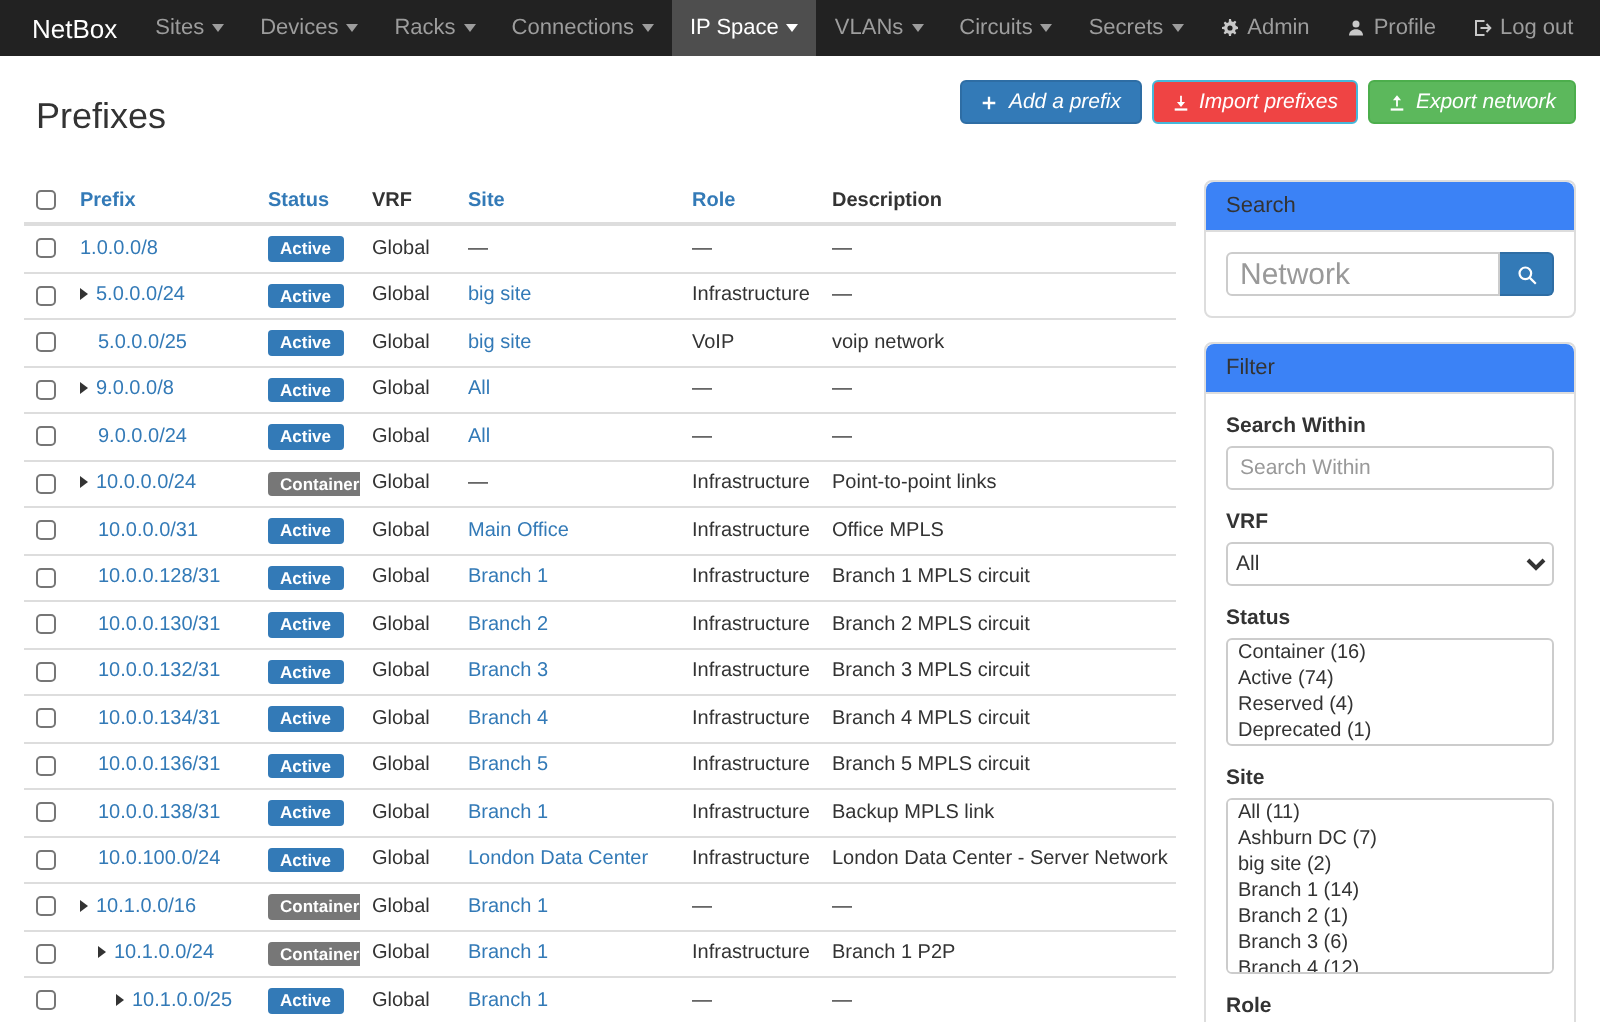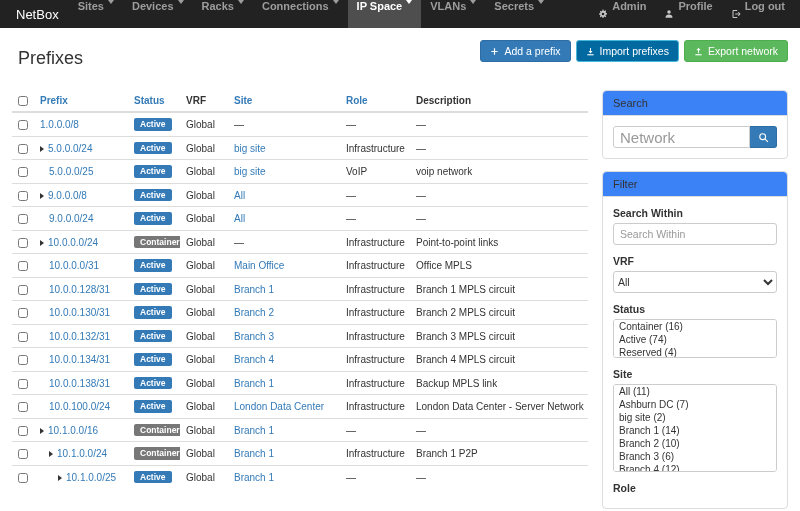--- a/index.html
+++ b/index.html
@@ -7,29 +7,29 @@
   body {
     overflow: hidden; background: #fff; color: #333;
     font-family: "Liberation Sans", sans-serif; font-size: 10.5px;
     position: relative;
   }
   
   .navbar { height: 28px; background: #222; display: flex; align-items: stretch; padding: 0 6px; }
   .brand { color: #fff; font-size: 13px; display: flex; align-items: center; padding: 0 10px; cursor: pointer; }
   .nav-menu, .nav-right { display: flex; list-style: none; align-items: stretch; }
   .nav-right { margin-left: auto; }
-  .nav-item { display: flex; gap: 4px; padding: 0 9px; color: #9d9d9d; font-size: 11px; cursor: pointer; white-space: nowrap; font-weight: bold; }
+  .nav-item { display: flex; align-items: center; gap: 4px; padding: 0 9px; color: #9d9d9d; font-size: 11px; cursor: pointer; white-space: nowrap; }
   .nav-item.active { background: #4e4e4e; color: #fff; }
   .dd-caret { width: 0; height: 0; border-left: 3.5px solid transparent; border-right: 3.5px solid transparent; border-top: 4px solid currentColor; display: inline-block; }
   .nav-icon { display: inline-flex; align-items: center; }
   
   .content { padding: 6px 12px 0 12px; }
   .page-header { position: relative; height: 52px; }
   .actions { position: absolute; top: 6px; right: 0; display: flex; }
-  .btn { display: inline-flex; align-items: center; gap: 5px; color: #fff; font-size: 10.5px; padding: 4px 9px; border-radius: 3px; border: 1px solid transparent; cursor: pointer; margin-left: 5px; font-family: inherit; }
+  .btn { display: inline-flex; align-items: center; gap: 5px; color: #fff; font-size: 10.5px; padding: 4px 9px; border-radius: 3px; border: 1px solid transparent; cursor: pointer; margin-left: 5px; font-family: inherit; font-style: italic; }
   .btn-icon { display: inline-flex; align-items: center; }
   h1 { font-size: 18px; font-weight: normal; color: #333; position: absolute; left: 6px; top: 14px; letter-spacing: 0; }
   .main { display: flex; gap: 14px; margin-top: 4px; }
   .table-wrap { flex: 1; min-width: 0; }
   
   table { width: 100%; border-collapse: collapse; table-layout: fixed; }
   th { text-align: left; font-size: 10px; padding: 5px 6px; border-bottom: 2px solid #ddd; font-weight: bold; color: #333; }
   th.sortable { color: #337ab7; cursor: pointer; }
   td { padding: 5px 6px; border-top: 1px solid #ddd; font-size: 10px; vertical-align: middle; white-space: nowrap; overflow: hidden; }
   tbody tr:first-child td { border-top: none; }
@@ -48,21 +48,21 @@
   .panel-body { padding: 10px; }
   .input-group { display: flex; }
   .gr-input { flex: 1; min-width: 0; height: 22px; border: 1px solid #ccc; border-radius: 3px 0 0 3px; padding: 0 6px; font-size: 15px; font-family: inherit; color: #333; }
   .search-btn { width: 27px; height: 22px; background: #337ab7; border: 1px solid #2e6da4; border-left: none; border-radius: 0 3px 3px 0; display: flex; align-items: center; justify-content: center; cursor: pointer; }
   .field-label { display: block; font-weight: bold; font-size: 10.5px; margin: 10px 0 4px 0; }
   .field-label.first { margin-top: 0; }
   .text-input { width: 100%; height: 22px; border: 1px solid #ccc; border-radius: 3px; padding: 0 6px; font-size: 10.5px; font-family: inherit; color: #333; }
   .select-input { width: 100%; height: 22px; border: 1px solid #ccc; border-radius: 3px; font-size: 10.5px; font-family: inherit; background: #fff; color: #333; }
   .listbox { border: 1px solid #ccc; border-radius: 3px; overflow-y: scroll; background: #fff; }
   .listbox .opt { padding: 1px 5px; font-size: 10px; white-space: nowrap; cursor: pointer; }
-  #status-list { height: 39px; }
+  #status-list { height: 54px; }
   #site-list { height: 88px; }
   ::placeholder { color: #999; opacity: 1; }
   ::-webkit-scrollbar { width: 9px; }
   ::-webkit-scrollbar-track { background: #f6f6f6; border-left: 1px solid #e3e3e3; }
   ::-webkit-scrollbar-thumb { background: #c9c9c9; border-radius: 5px; border: 2px solid #f6f6f6; }
 </style>
 </head>
 <body>
 
 <nav class="navbar">
@@ -83,20 +83,24 @@
       <li class="nav-item">
         <span>Connections</span>
         <span class="dd-caret"></span>
       </li>
       <li class="nav-item active">
         <span>IP Space</span>
         <span class="dd-caret"></span>
       </li>
       <li class="nav-item">
         <span>VLANs</span>
+        <span class="dd-caret"></span>
+      </li>
+      <li class="nav-item">
+        <span>Circuits</span>
         <span class="dd-caret"></span>
       </li>
       <li class="nav-item">
         <span>Secrets</span>
         <span class="dd-caret"></span>
       </li>
     </ul>
   <ul class="nav-right" id="nav-right">
       <li class="nav-item">
         <span class="nav-icon">
@@ -133,21 +137,21 @@
     <h1>Prefixes</h1>
     <div class="actions" id="action-buttons">
         <button class="btn" style="background: rgb(51, 122, 183); border-color: rgb(46, 109, 164);">
           <span class="btn-icon">
             <svg viewBox="0 0 20 20" width="9" height="9">
               <path d="M10 3v14M3 10h14" stroke="#fff" stroke-width="2.6" fill="none"></path>
             </svg>
           </span>
           <span>Add a prefix</span>
         </button>
-        <button class="btn" style="background: #0369a1; border-color: rgb(70, 184, 218);">
+        <button class="btn" style="background: #ef4444; border-color: rgb(70, 184, 218);">
           <span class="btn-icon">
             <svg viewBox="0 0 20 20" width="9" height="9" fill="#fff">
               <path d="M9 2h2v7h3.5L10 14.5 5.5 9H9z"></path>
               <rect x="3" y="16" width="14" height="2.5"></rect>
             </svg>
           </span>
           <span>Import prefixes</span>
         </button>
         <button class="btn" style="background: rgb(92, 184, 92); border-color: rgb(76, 174, 76);">
           <span class="btn-icon">
@@ -270,20 +274,29 @@
               <td class="cb-col"><input type="checkbox" style=""></td>
               <td><span class="indent" style="width: 9px;"></span><a class="link">10.0.0.134/31</a></td>
               <td><span class="badge-label" style="background: rgb(51, 122, 183);">Active</span></td>
               <td>Global</td>
               <td><a class="link">Branch 4</a></td>
               <td>Infrastructure</td>
               <td>Branch 4 MPLS circuit</td>
             </tr>
             <tr>
               <td class="cb-col"><input type="checkbox" style=""></td>
+              <td><span class="indent" style="width: 9px;"></span><a class="link">10.0.0.136/31</a></td>
+              <td><span class="badge-label" style="background: rgb(51, 122, 183);">Active</span></td>
+              <td>Global</td>
+              <td><a class="link">Branch 5</a></td>
+              <td>Infrastructure</td>
+              <td>Branch 5 MPLS circuit</td>
+            </tr>
+            <tr>
+              <td class="cb-col"><input type="checkbox" style=""></td>
               <td><span class="indent" style="width: 9px;"></span><a class="link">10.0.0.138/31</a></td>
               <td><span class="badge-label" style="background: rgb(51, 122, 183);">Active</span></td>
               <td>Global</td>
               <td><a class="link">Branch 1</a></td>
               <td>Infrastructure</td>
               <td>Backup MPLS link</td>
             </tr>
             <tr>
               <td class="cb-col"><input type="checkbox" style=""></td>
               <td><span class="indent" style="width: 9px;"></span><a class="link">10.0.100.0/24</a></td>
@@ -358,21 +371,21 @@
               <div class="opt">Reserved (4)</div>
               <div class="opt">Deprecated (1)</div>
             </div>
 
           <label class="field-label">Site</label>
           <div class="listbox" id="site-list">
               <div class="opt">All (11)</div>
               <div class="opt">Ashburn DC (7)</div>
               <div class="opt">big site (2)</div>
               <div class="opt">Branch 1 (14)</div>
-              <div class="opt">Branch 2 (10)</div>
+              <div class="opt">Branch 2 (1)</div>
               <div class="opt">Branch 3 (6)</div>
               <div class="opt">Branch 4 (12)</div>
             </div>
 
           <label class="field-label">Role</label>
           
         </div>
       </section>
     </aside>
   </div>

